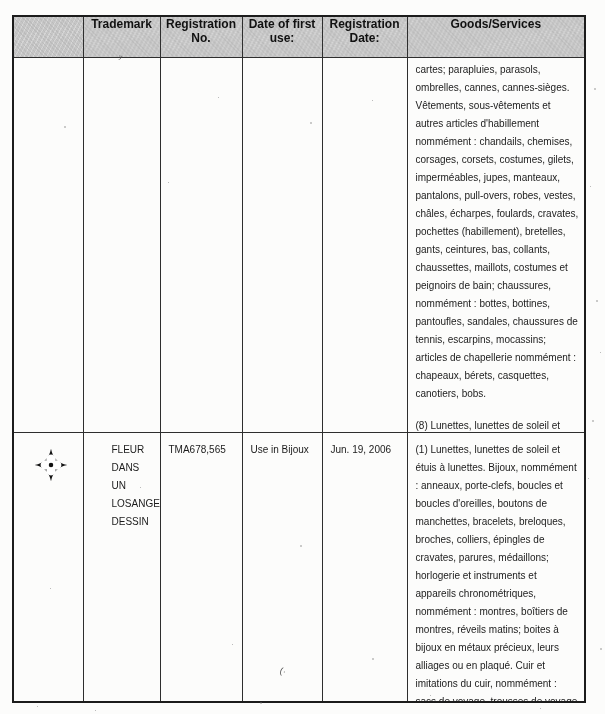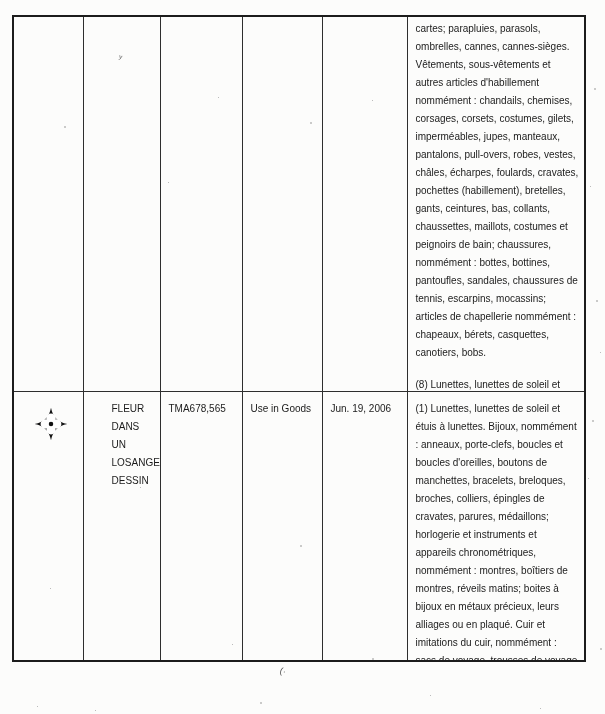--- a/index.html
+++ b/index.html
@@ -48,20 +48,28 @@
   <table class="doc">
     <colgroup>
       <col style="width:70px">
         <col style="width:77px">
         <col style="width:82px">
       <col style="width:80px">
         <col style="width:85px">
         <col style="width:178px">
     </colgroup>
     <tbody>
+      <tr>
+        <td class="hdr"></td>
+        <td class="hdr">Trademark</td>
+        <td class="hdr">Registration No.</td>
+        <td class="hdr">Date of first use:</td>
+        <td class="hdr">Registration Date:</td>
+        <td class="hdr">Goods/Services</td>
+      </tr>
 
       <tr class="r1">
         <td>
             <div class="clip"></div>
           </td>
         <td>
             <div class="clip txt"></div>
           </td>
         <td>
             <div class="clip txt"></div>
@@ -95,21 +103,21 @@
         </td>
         <td>
           <div class="clip txt">
               <div class="tm-name">FLEUR DANS UN LOSANGE DESSIN</div>
             </div>
         </td>
         <td>
           <div class="clip txt">TMA678,565</div>
         </td>
         <td>
-          <div class="clip txt">Use in Goods</div>
+          <div class="clip txt">Use in Bijoux</div>
         </td>
         <td>
           <div class="clip txt">Jun. 19, 2006</div>
         </td>
         <td>
           <div class="clip txt">
             <p>(1) Lunettes, lunettes de soleil et étuis à lunettes. Bijoux, nommément : anneaux, porte-clefs, boucles et boucles d'oreilles, boutons de manchettes, bracelets, breloques, broches, colliers, épingles de cravates, parures, médaillons; horlogerie et instruments et appareils chronométriques, nommément : montres, boîtiers de montres, réveils matins; boites à bijoux en métaux précieux, leurs alliages ou en plaqué. Cuir et imitations du cuir, nommément : sacs de voyage, trousses de voyage (maroquinerie), malles et valises, sac-housses de voyage pour vêtements, coffrets destinés à contenir des articles de toilette dits</p>
           </div>
         </td>
       </tr>

